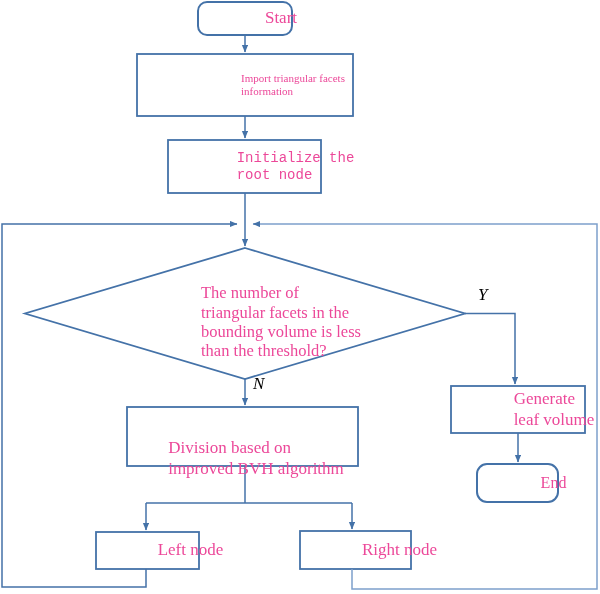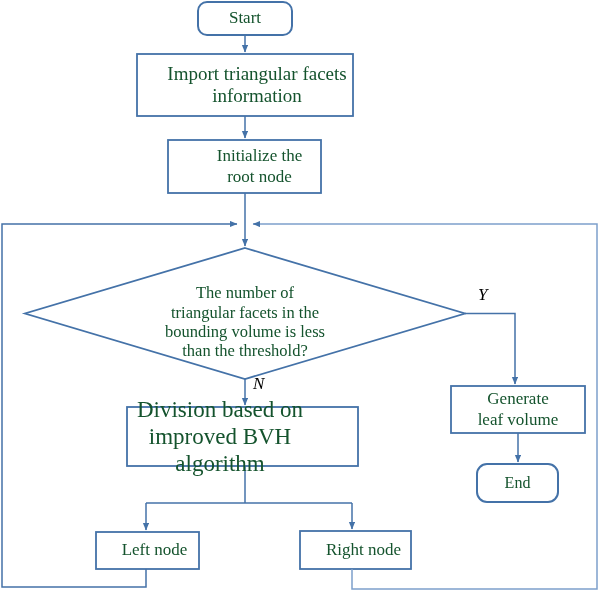--- a/index.html
+++ b/index.html
@@ -22,31 +22,31 @@
     left: 0;
     top: 0;
     width: 600px;
     height: 594px;
   }
   .node-label {
     position: absolute;
     display: flex;
     align-items: center;
     justify-content: center;
-    text-align: center;
-    color: #14532d;
+    color: #ec4899;
     line-height: 1.18;
     white-space: pre-line;
     pointer-events: none;
+    margin-left: 36px;
   }
   .lbl-start    { left: 198px; top: 2px;   width: 94px;  height: 33px; font-size: 17px; }
-  .lbl-import   { left: 137px; top: 54px;  width: 240px; height: 62px; font-size: 19px; }
-  .lbl-init     { left: 168px; top: 140px; width: 183px; height: 53px; font-size: 17px; }
+  .lbl-import   { left: 137px; top: 54px;  width: 240px; height: 62px; font-size: 11px; }
+  .lbl-init     { left: 168px; top: 140px; width: 183px; height: 53px; font-size: 14px; font-family: Liberation Mono, monospace; }
   .lbl-diamond  { left: 110px; top: 276px; width: 270px; height: 92px; font-size: 16.5px; }
-  .lbl-division { left: 127px; top: 407px; width: 186px; height: 59px; font-size: 23px; }
+  .lbl-division { left: 127px; top: 429px; width: 186px; height: 59px; font-size: 17px; }
   .lbl-left     { left: 96px;  top: 532px; width: 103px; height: 37px; font-size: 17px; padding-left: 7px; }
   .lbl-right    { left: 308px; top: 531px; width: 111px; height: 38px; font-size: 17px; }
   .lbl-generate { left: 451px; top: 386px; width: 134px; height: 47px; font-size: 17px; }
   .lbl-end      { left: 477px; top: 464px; width: 81px;  height: 38px; font-size: 16px; }
   .edge-label {
     position: absolute;
     font-style: italic;
     font-size: 17px;
     color: #000000;
     pointer-events: none;

